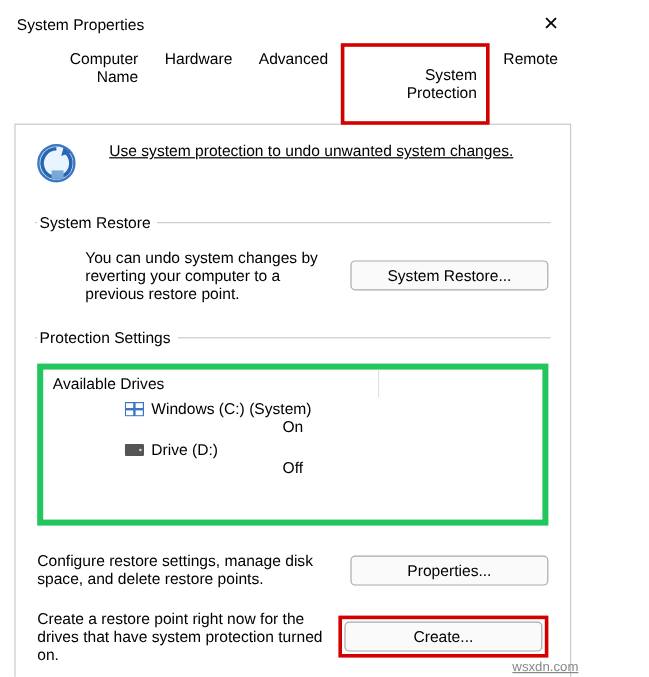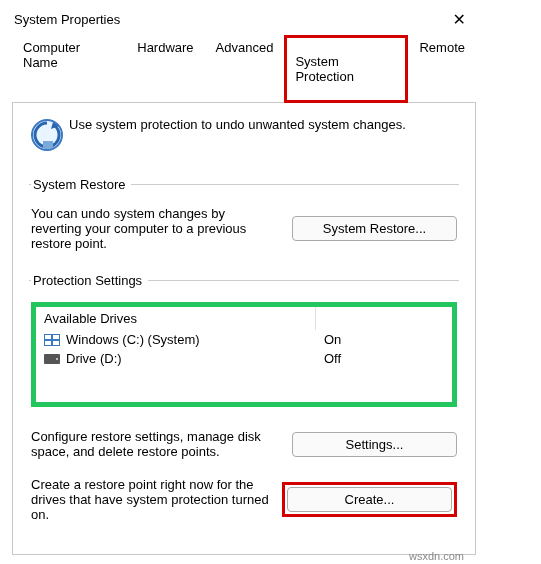--- a/index.html
+++ b/index.html
@@ -1,48 +1,48 @@
 <!DOCTYPE html>
 <html><head>
 <meta charset="utf-8">
 <style>
   * { box-sizing: border-box; font-family: "Segoe UI", Tahoma, sans-serif; }
   body { margin: 0; background: #fff; width: 541px; height: 564px; }
   .window { width: 488px; height: 564px; background: #fff; position: relative; }
   .titlebar { display: flex; justify-content: space-between; align-items: center; padding: 10px 14px 6px 14px; font-size: 13px; }
   .close { font-size: 16px; padding: 0 8px; }
-  .tabs { display: flex; padding: 0 12px; font-size: 13px; position: relative; }
+  .tabs { display: flex; padding: 0 12px; font-size: 13px; position: relative; text-align: right; }
   .tab { padding: 4px 10px; border: 1px solid transparent; cursor: pointer; }
   .tab.sel { border: 1px solid #bbb; border-bottom: 1px solid #fff; background: #fff; position: relative; z-index: 2; }
   .tab.hl { border: 3px solid #d40000; padding: 16px 8px; }
   .panel { border: 1px solid #c8c8c8; margin: 0 12px; padding: 14px 16px 10px 16px; position: relative; top: -1px; }
-  .intro { display: flex; align-items: flex-start; gap: 4px; font-size: 13px; margin-bottom: 24px; }
+  .intro { display: flex; align-items: flex-start; gap: 26px; font-size: 13px; margin-bottom: 24px; text-decoration: underline; }
   .icon-sp { width: 36px; height: 36px; flex-shrink: 0; }
   fieldset { border: none; border-top: 1px solid #ccc; margin: 0 0 22px 0; padding: 14px 2px 0 2px; }
   legend { font-size: 13px; padding-right: 6px; }
-  .restore-row { display: flex; justify-content: center; align-items: center; gap: 14px; }
+  .restore-row { display: flex; justify-content: center; align-items: center; gap: 14px; margin-left: 40px; }
   .desc { font-size: 13px; flex: 1; }
   button.w { width: 165px; font-size: 13px; padding: 4px 0; border: 1px solid #aaa; border-radius: 4px; background: #fafafa; cursor: pointer; }
   .table { border: 5px solid #22c55e; background: #fff; font-size: 13px; margin-bottom: 22px; }
   .thead, .trow { display: flex; }
   .thead > div { padding: 4px 8px; border-right: 1px solid #e0e0e0; }
   .thead .c1 { width: 280px; } .thead .c2 { flex: 1; }
-  .trow { padding: 2px 8px; align-items: center; }
+  .trow { padding: 2px 8px; align-items: center; flex-direction: column; }
   .trow .c1 { width: 280px; display: flex; align-items: center; gap: 6px; }
   .trow .c2 { flex: 1; }
   .tbody-pad { height: 34px; }
   .drive-icon { width: 16px; height: 12px; display: inline-block; }
   .cfg-row { display: flex; justify-content: space-between; align-items: center; gap: 14px; margin-bottom: 18px; }
   .create-row { display: flex; justify-content: space-between; align-items: center; gap: 8px; }
   .hl-btn { border: 3px solid #d40000; padding: 2px; }
   .hl-btn button { margin: 0; }
   .buttons { display: flex; justify-content: center; gap: 0; padding: 16px 16px; }
   button.b { width: 90px; font-size: 13px; padding: 4px 0; border: 1px solid #aaa; border-radius: 4px; background: #fafafa; cursor: pointer; }
   button.b.dis { color: #999; }
-  .watermark { position: absolute; bottom: 2px; right: 24px; font-size: 11px; color: #888; }
+  .watermark { position: absolute; bottom: 2px; right: 6px; font-size: 11px; color: #888; text-decoration: underline; }
 </style>
 </head>
 <body>
 
 <div class="window">
   <div class="titlebar">
     <span>System Properties</span>
     <span class="close">✕</span>
   </div>
 
@@ -101,21 +101,21 @@
               </svg>
             <span>Drive (D:)</span>
           </div>
           <div class="c2">Off</div>
         </div>
         <div class="tbody-pad"></div>
       </div>
 
       <div class="cfg-row">
         <div class="desc">Configure restore settings, manage disk space, and delete restore points.</div>
-        <button class="w">Settings...</button>
+        <button class="w">Properties...</button>
       </div>
 
       <div class="create-row">
         <div class="desc">Create a restore point right now for the drives that have system protection turned on.</div>
         <span class="hl-btn">
           <button class="w">Create...</button>
         </span>
       </div>
     </fieldset>
   </div>

